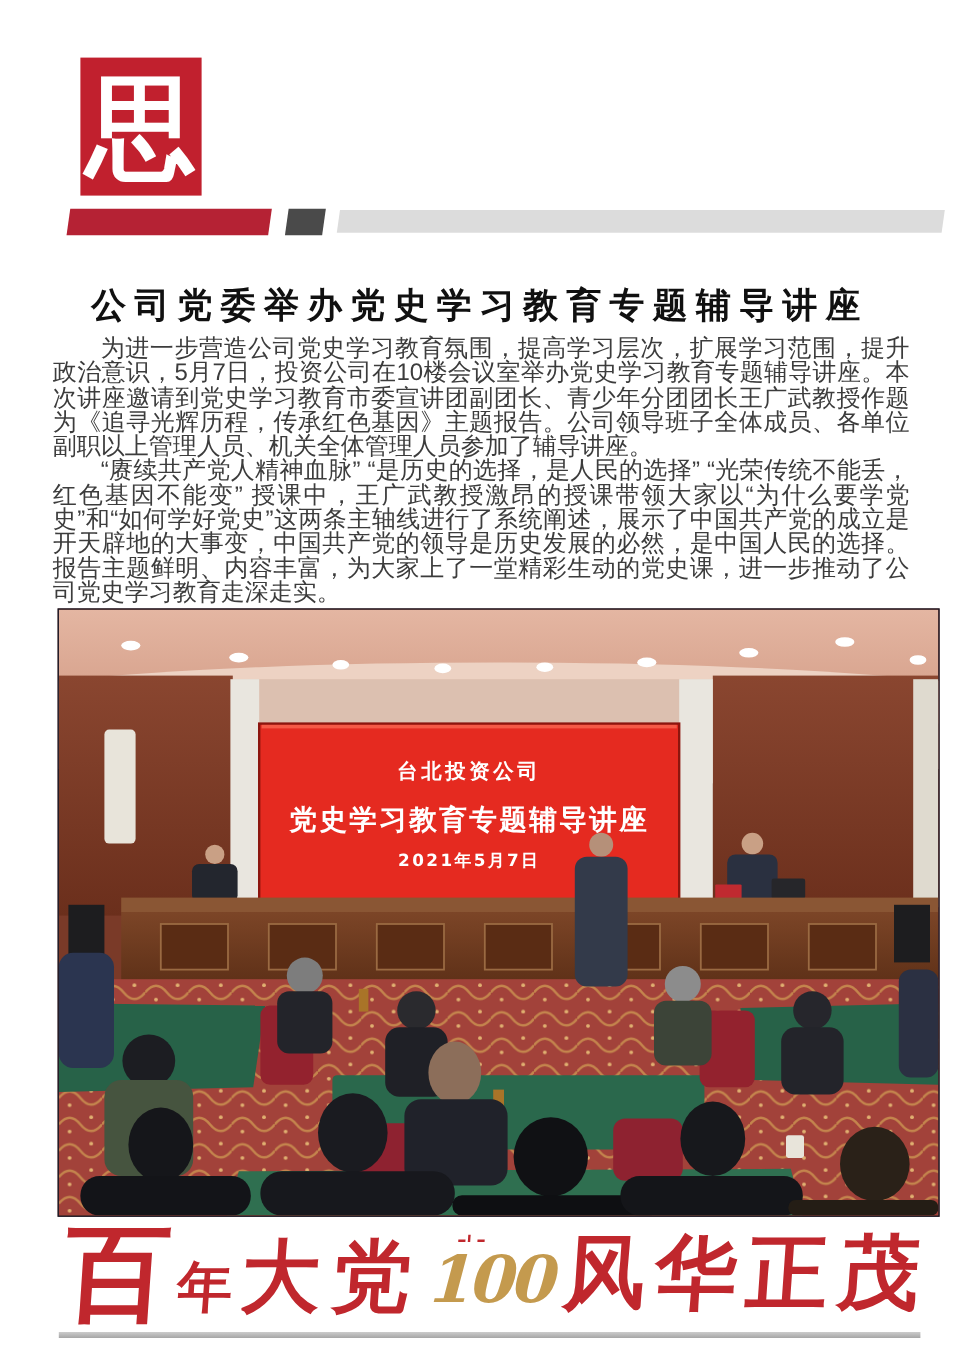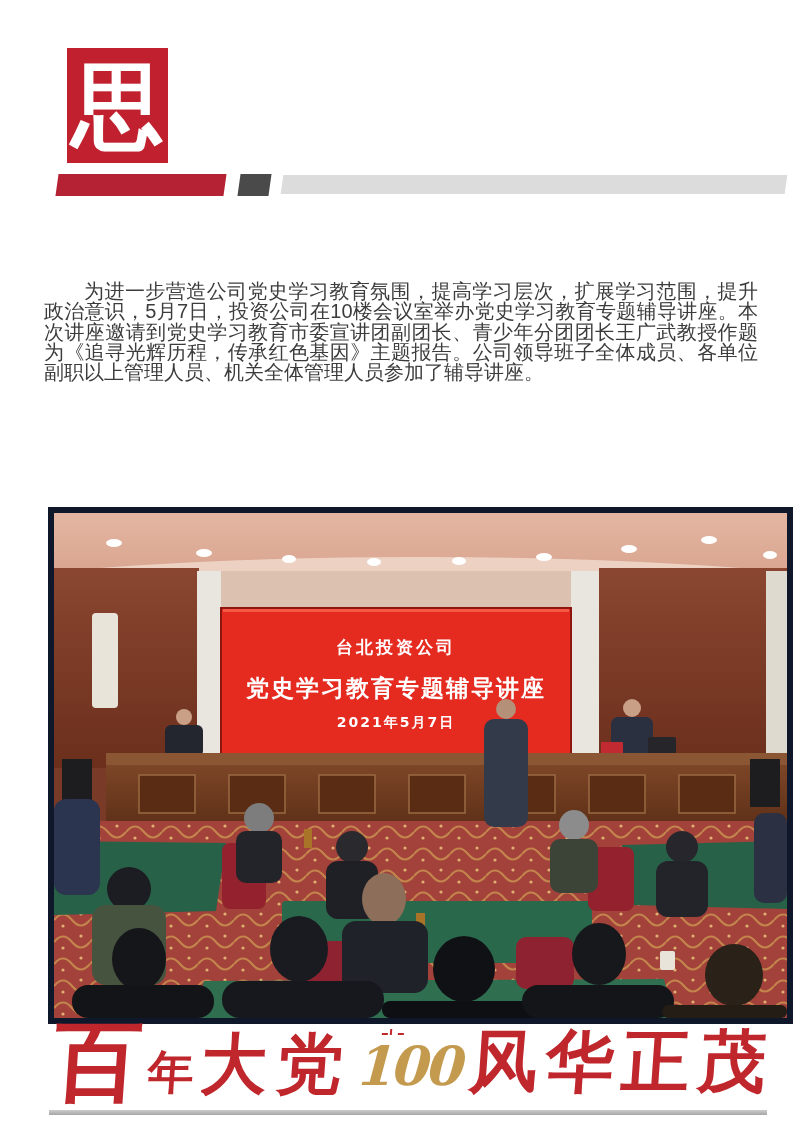--- a/index.html
+++ b/index.html
@@ -24,21 +24,21 @@
   
   .article-title{position:absolute;left:0;top:216px;width:800px;text-align:center;
                  font-size:29px;font-weight:800;letter-spacing:7px;color:#101010;
                  font-family:"Liberation Sans",sans-serif;}
   .article-body{position:absolute;left:44px;top:281px;width:714px;
                 font-size:20px;line-height:20.3px;color:#3c3c3c;text-align:justify;}
   .article-body p{margin:0;text-indent:2em;}
 
   
   .photo{position:absolute;left:48px;top:507px;width:733px;height:505px;
-         border:6px solid #0f172a;overflow:hidden;background:#7a3a28;}
+         border:1px solid #0f172a;overflow:hidden;background:#7a3a28;}
   .photo svg{display:block;}
   svg text.scr{font-family:"DejaVu Sans","Liberation Sans",sans-serif;
                font-weight:bold;fill:#ffffff;}
 
   
   .banner{position:absolute;left:48px;top:1016px;width:720px;height:90px;
           display:flex;align-items:center;justify-content:space-between;
           padding:0 6px;color:#c0272d;font-family:"DejaVu Serif",serif;
           font-weight:bold;transform:skewX(-4deg);}
   .banner .b1{font-size:88px;line-height:1;}
@@ -60,22 +60,24 @@
 
 <div class="page">
 
   <div class="think-box">
     <span>思</span>
   </div>
   <div class="bar bar-red"></div>
   <div class="bar bar-dark"></div>
   <div class="bar bar-light"></div>
 
+  <h1 class="article-title">公司党委举办党史学习教育专题辅导讲座</h1>
   <div class="article-body">
     <p>为进一步营造公司党史学习教育氛围，提高学习层次，扩展学习范围，提升政治意识，5月7日，投资公司在10楼会议室举办党史学习教育专题辅导讲座。本次讲座邀请到党史学习教育市委宣讲团副团长、青少年分团团长王广武教授作题为《追寻光辉历程，传承红色基因》主题报告。公司领导班子全体成员、各单位副职以上管理人员、机关全体管理人员参加了辅导讲座。</p>
+    <p>“赓续共产党人精神血脉” “是历史的选择，是人民的选择” “光荣传统不能丢，红色基因不能变” 授课中，王广武教授激昂的授课带领大家以“为什么要学党史”和“如何学好党史”这两条主轴线进行了系统阐述，展示了中国共产党的成立是开天辟地的大事变，中国共产党的领导是历史发展的必然，是中国人民的选择。报告主题鲜明、内容丰富，为大家上了一堂精彩生动的党史课，进一步推动了公司党史学习教育走深走实。</p>
   </div>
 
   <div class="photo">
     <svg width="733" height="505" viewBox="0 0 733 505">
       <defs>
         <linearGradient id="ceil" x1="0" y1="0" x2="0" y2="1">
           <stop offset="0" stop-color="#e4b6a2"></stop>
             <stop offset="1" stop-color="#d29b85"></stop>
         </linearGradient>
         <linearGradient id="wood" x1="0" y1="0" x2="0" y2="1">

